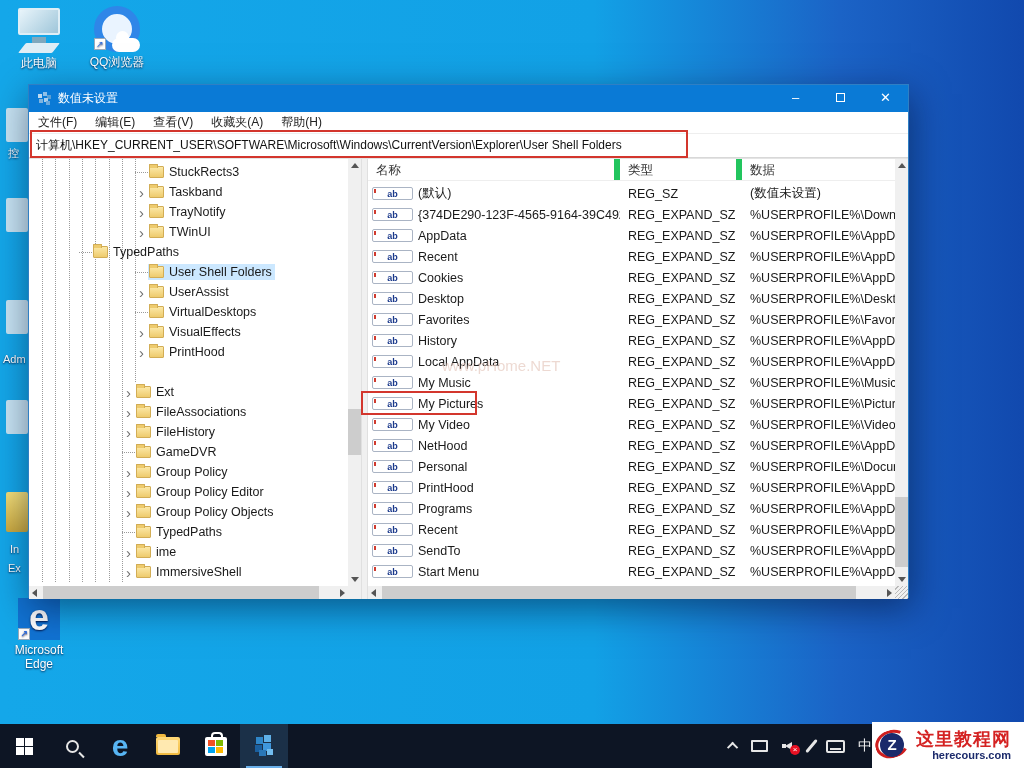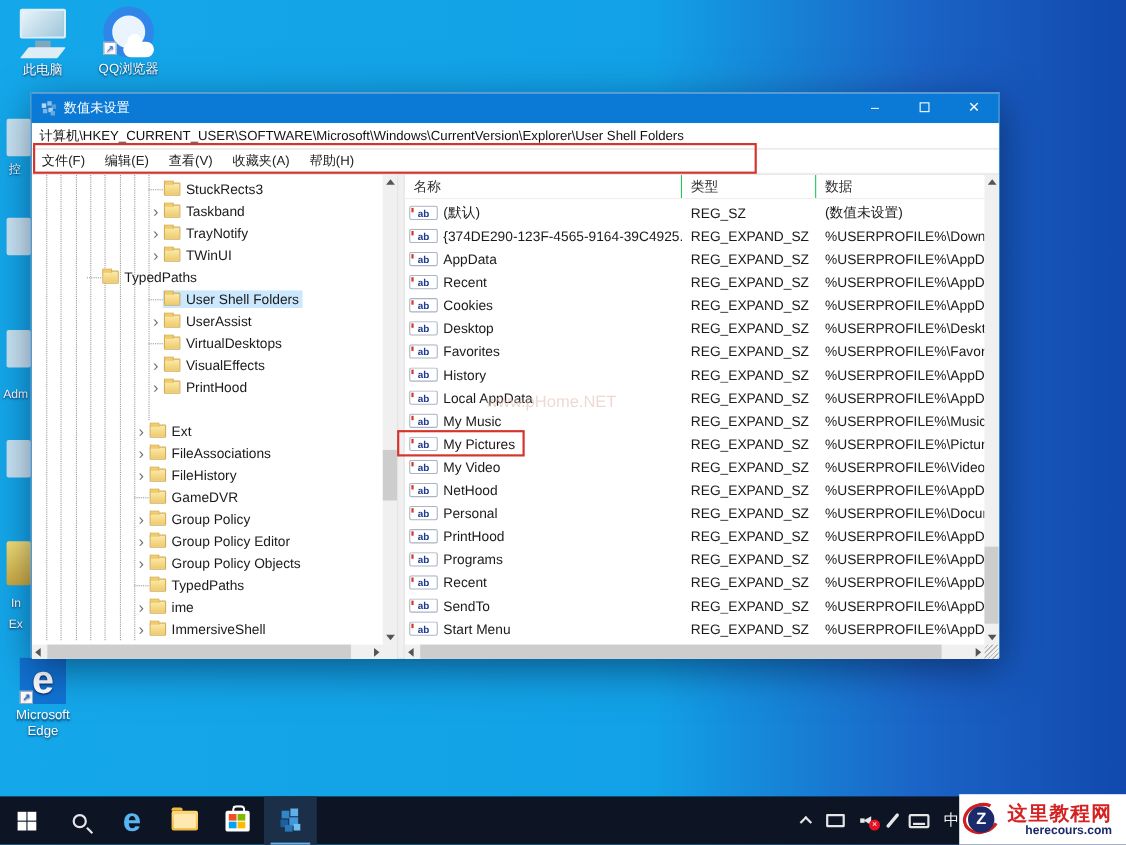--- a/index.html
+++ b/index.html
@@ -57,30 +57,30 @@
   .folder-icon:before { content:""; position:absolute; left:-1px; top:-3px; width:7px; height:3px;
     background:#eecb6d; border:1px solid #d2ad55; border-bottom:none; border-radius:1px 1px 0 0; }
 
   
   #splitter { width:7px; background:#f0f0f0; border-left:1px solid #e0e0e0; border-right:1px solid #e0e0e0; }
 
   
   #list-pane { position:relative; flex:1; height:100%; background:#fff; overflow:hidden; }
   #list-header { position:absolute; left:0; top:0; right:13px; height:22px; display:flex; font-size:12.5px;
     color:#333; border-bottom:1px solid #eee; }
-  .hcell { padding:3px 0 0 8px; border-right:1px solid #22c55e; }
+  .hcell { padding:3px 0 0 8px; border-right:6px solid #22c55e; }
   .hcell.c-name { width:252px; } .hcell.c-type { width:122px; } .hcell.c-data { flex:1; border-right:none; }
   #list-body { position:absolute; left:0; top:22px; right:13px; bottom:13px; overflow:hidden; }
   .list-row { position:absolute; left:0; right:0; height:21px; display:flex; align-items:center;
     font-size:12.5px; color:#1a1a1a; white-space:nowrap; }
   .cell { overflow:hidden; }
   .cell.name { width:252px; display:flex; align-items:center; padding-left:4px; }
   .cell.type { width:122px; padding-left:8px; }
   .cell.data { flex:1; padding-left:8px; }
-  .ab-icon { width:26px; height:13px; margin-right:5px; background:#fff; border:1px solid #aab4c4;
+  .ab-icon { width:41px; height:13px; margin-right:5px; background:#fff; border:1px solid #aab4c4;
     border-radius:2px; font-size:9px; font-weight:bold; color:#1b3a8c; text-align:center; line-height:12px;
     position:relative; flex:0 0 auto; }
   .ab-icon:before { content:""; position:absolute; left:1px; top:1px; width:2px; height:4px; background:#d03a2e; }
 
   
   .sb { position:absolute; background:#f0f0f0; }
   .sb-v { top:0; right:0; bottom:13px; width:13px; }
   .sb-h { left:0; right:13px; bottom:0; height:13px; }
   .sb-thumb { position:absolute; background:#cdcdcd; }
   .arr { position:absolute; width:0; height:0; }
@@ -186,29 +186,29 @@
         <rect x="2" y="8" width="4" height="4" fill="#7fb4e0"></rect>
       <rect x="7" y="7" width="4" height="4" fill="#aacfec"></rect>
         <rect x="9" y="10" width="4" height="4" fill="#6aa8dc"></rect>
     </svg>
     <span id="title-text">数值未设置</span>
     <div class="caption-btn">–</div>
     <div class="caption-btn"><span class="sq"></span></div>
     <div class="caption-btn">✕</div>
   </div>
 
-  <div id="addressbar">计算机\HKEY_CURRENT_USER\SOFTWARE\Microsoft\Windows\CurrentVersion\Explorer\User Shell Folders</div>
-
   <div id="menubar">
       <span class="menu-item">文件(F)</span>
       <span class="menu-item">编辑(E)</span>
       <span class="menu-item">查看(V)</span>
       <span class="menu-item">收藏夹(A)</span>
       <span class="menu-item">帮助(H)</span>
     </div>
+
+  <div id="addressbar">计算机\HKEY_CURRENT_USER\SOFTWARE\Microsoft\Windows\CurrentVersion\Explorer\User Shell Folders</div>
 
   <div id="win-body">
 
     <div id="tree-pane">
       <div id="tree-content">
           <div class="guide" style="left: 13px; height: 423px;"></div>
           <div class="guide" style="left: 26px; height: 423px;"></div>
           <div class="guide" style="left: 40px; height: 423px;"></div>
           <div class="guide" style="left: 53px; height: 423px;"></div>
           <div class="guide" style="left: 66px; height: 423px;"></div>

